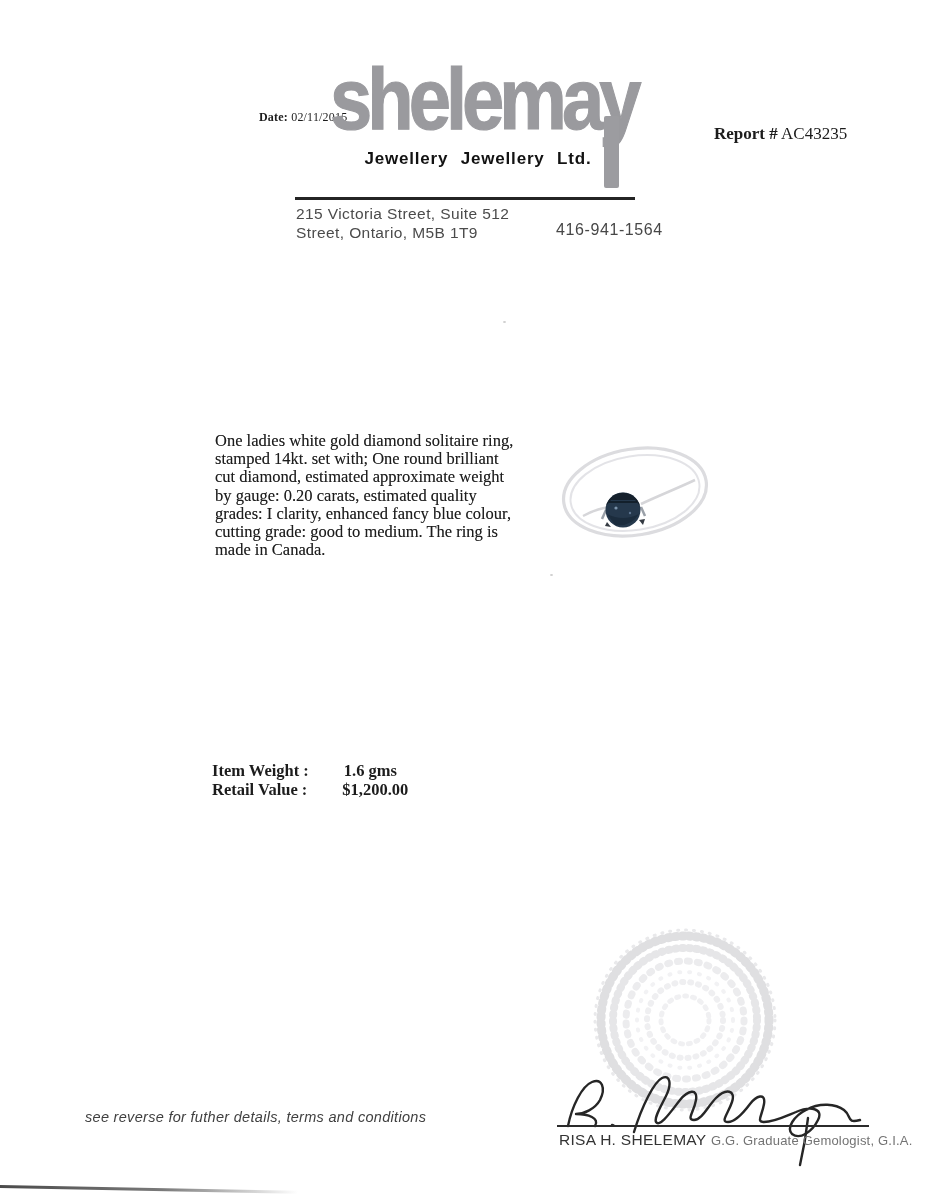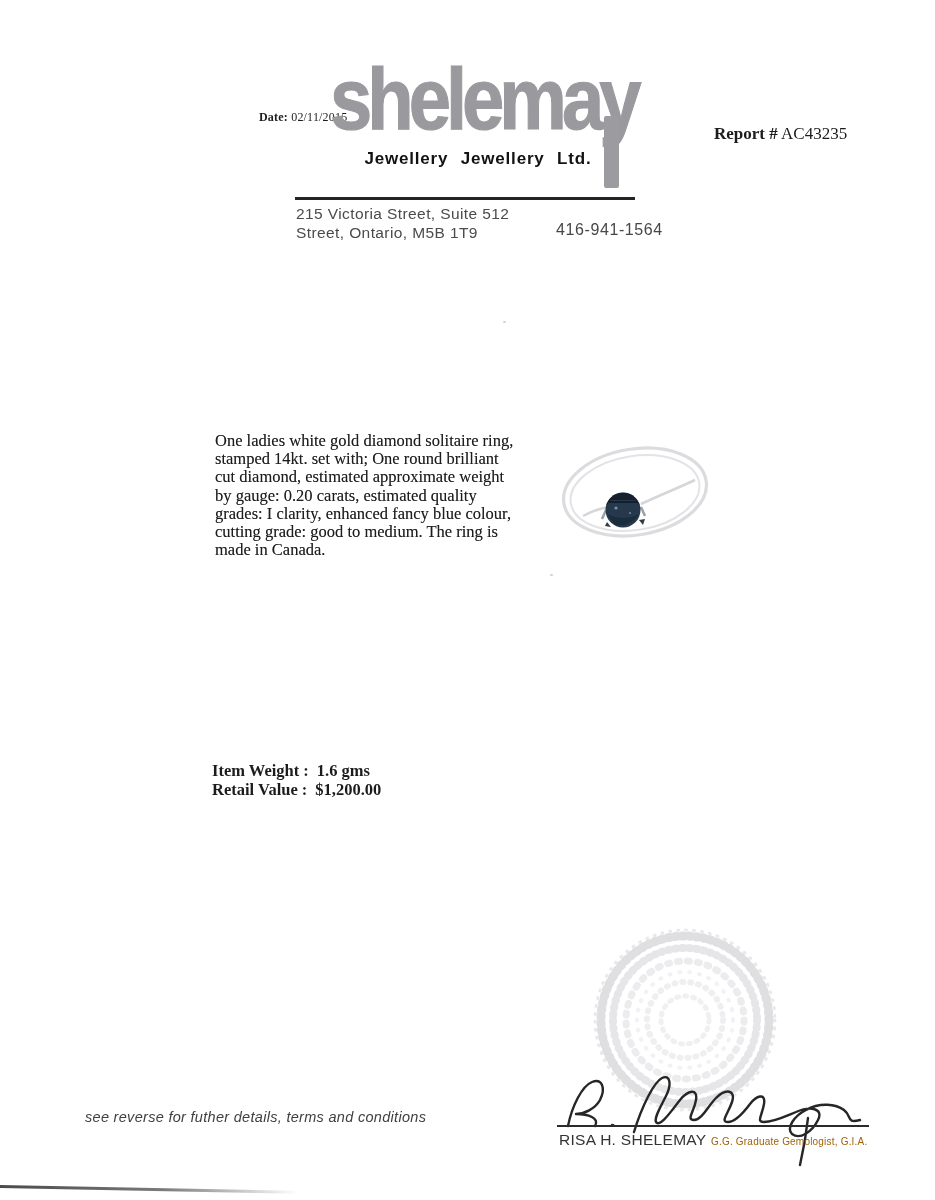--- a/index.html
+++ b/index.html
@@ -60,36 +60,36 @@
   .description{
     left:215px;top:432px;width:300px;
     font-size:16.5px;line-height:18.2px;color:#1d1d1d;
     text-shadow:0 0 .4px rgba(20,20,20,.45);
   }
 
   
   .values{left:212px;top:762px;font-size:16.5px;line-height:18.5px;}
   .values .row b{font-weight:bold;}
   .values .row{font-weight:bold;}
-  .values .val{padding-left:8px;font-weight:bold;}
+  .values .val{padding-left:8px;font-weight:bold;margin-left:27px;}
 
   
   .footer-notes{
     left:85px;top:1109px;
     font-family:"Liberation Sans", sans-serif;
     font-size:14.5px;line-height:17.5px;color:#404040;letter-spacing:.3px;font-style:italic;
   }
   .sig-line{left:557px;top:1125px;width:312px;height:2px;background:#2b2b2b;}
   .sig-name-row{
     left:559px;top:1131px;width:330px;
     font-family:"Liberation Sans", sans-serif;color:#333;
     white-space:nowrap;
   }
   .sig-name{font-size:15.5px;letter-spacing:.3px;}
-  .sig-cred{font-size:10px;letter-spacing:.2px;color:#a16207;}
+  .sig-cred{font-size:13px;letter-spacing:.2px;color:#737373;}
 
   .scan-edge{
     left:-2px;top:1185px;width:300px;height:2.5px;
     background:linear-gradient(to right,#4a4a4a 0%,#7a7a7a 55%,rgba(140,140,140,0) 100%);
     transform:rotate(1.1deg);transform-origin:left center;
   }
   .speck{width:3px;height:2px;background:#cfcfcf;border-radius:50%;}
 </style>
 </head>
 <body>

